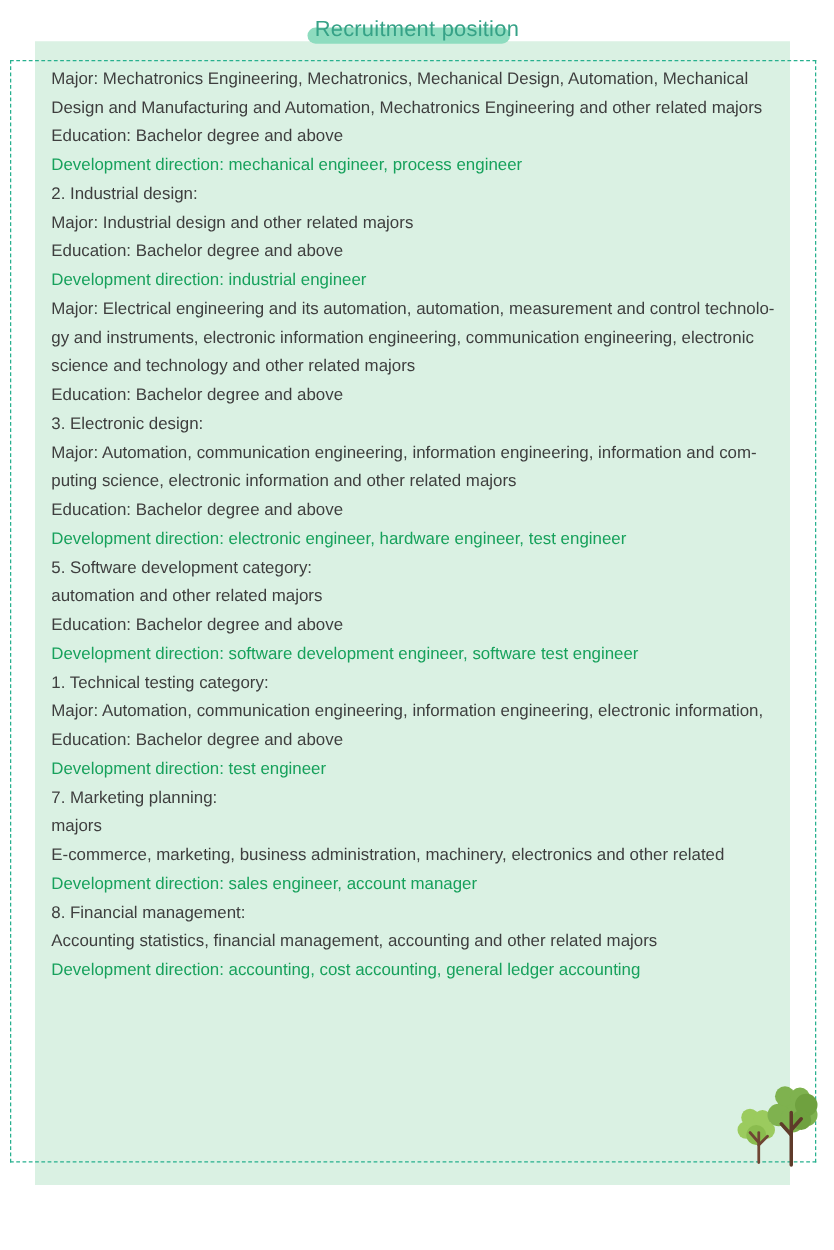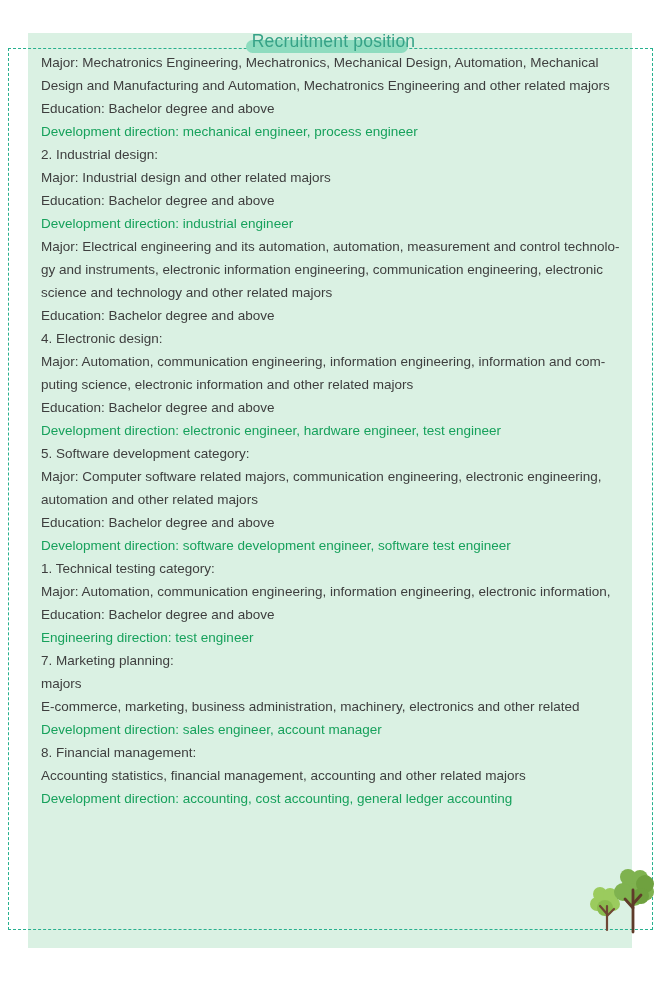--- a/index.html
+++ b/index.html
@@ -37,21 +37,21 @@
   .panel-border {
     position: absolute;
     left: 8px;
     top: 48px;
     width: 645px;
     height: 882px;
     border: 1px dashed var(--border-color);
   }
   .title-wrap {
     position: absolute;
-    top: 31px;
+    top: 13px;
     left: 0;
     width: 100%;
     text-align: center;
     z-index: 3;
   }
   .title-inner {
     position: relative;
     display: inline-block;
   }
   .title-highlight {
@@ -123,34 +123,33 @@
       <div class="line">Education: Bachelor degree and above</div>
       <div class="line accent">Development direction: mechanical engineer, process engineer</div>
       <div class="line">2. Industrial design:</div>
       <div class="line">Major: Industrial design and other related majors</div>
       <div class="line">Education: Bachelor degree and above</div>
       <div class="line accent">Development direction: industrial engineer</div>
       <div class="line">Major: Electrical engineering and its automation, automation, measurement and control technolo-</div>
       <div class="line">gy and instruments, electronic information engineering, communication engineering, electronic</div>
       <div class="line">science and technology and other related majors</div>
       <div class="line">Education: Bachelor degree and above</div>
-      <div class="line">4. Electronic design:</div>
+      <div class="line">3. Electronic design:</div>
       <div class="line">Major: Automation, communication engineering, information engineering, information and com-</div>
       <div class="line">puting science, electronic information and other related majors</div>
       <div class="line">Education: Bachelor degree and above</div>
       <div class="line accent">Development direction: electronic engineer, hardware engineer, test engineer</div>
       <div class="line">5. Software development category:</div>
-      <div class="line">Major: Computer software related majors, communication engineering, electronic engineering,</div>
       <div class="line">automation and other related majors</div>
       <div class="line">Education: Bachelor degree and above</div>
       <div class="line accent">Development direction: software development engineer, software test engineer</div>
       <div class="line">1. Technical testing category:</div>
       <div class="line">Major: Automation, communication engineering, information engineering, electronic information,</div>
       <div class="line">Education: Bachelor degree and above</div>
-      <div class="line accent">Engineering direction: test engineer</div>
+      <div class="line accent">Development direction: test engineer</div>
       <div class="line">7. Marketing planning:</div>
       <div class="line">majors</div>
       <div class="line">E-commerce, marketing, business administration, machinery, electronics and other related</div>
       <div class="line accent">Development direction: sales engineer, account manager</div>
       <div class="line">8. Financial management:</div>
       <div class="line">Accounting statistics, financial management, accounting and other related majors</div>
       <div class="line accent">Development direction: accounting, cost accounting, general ledger accounting</div>
     </main>
 
   <svg class="trees" viewBox="0 0 80 72" aria-hidden="true">

